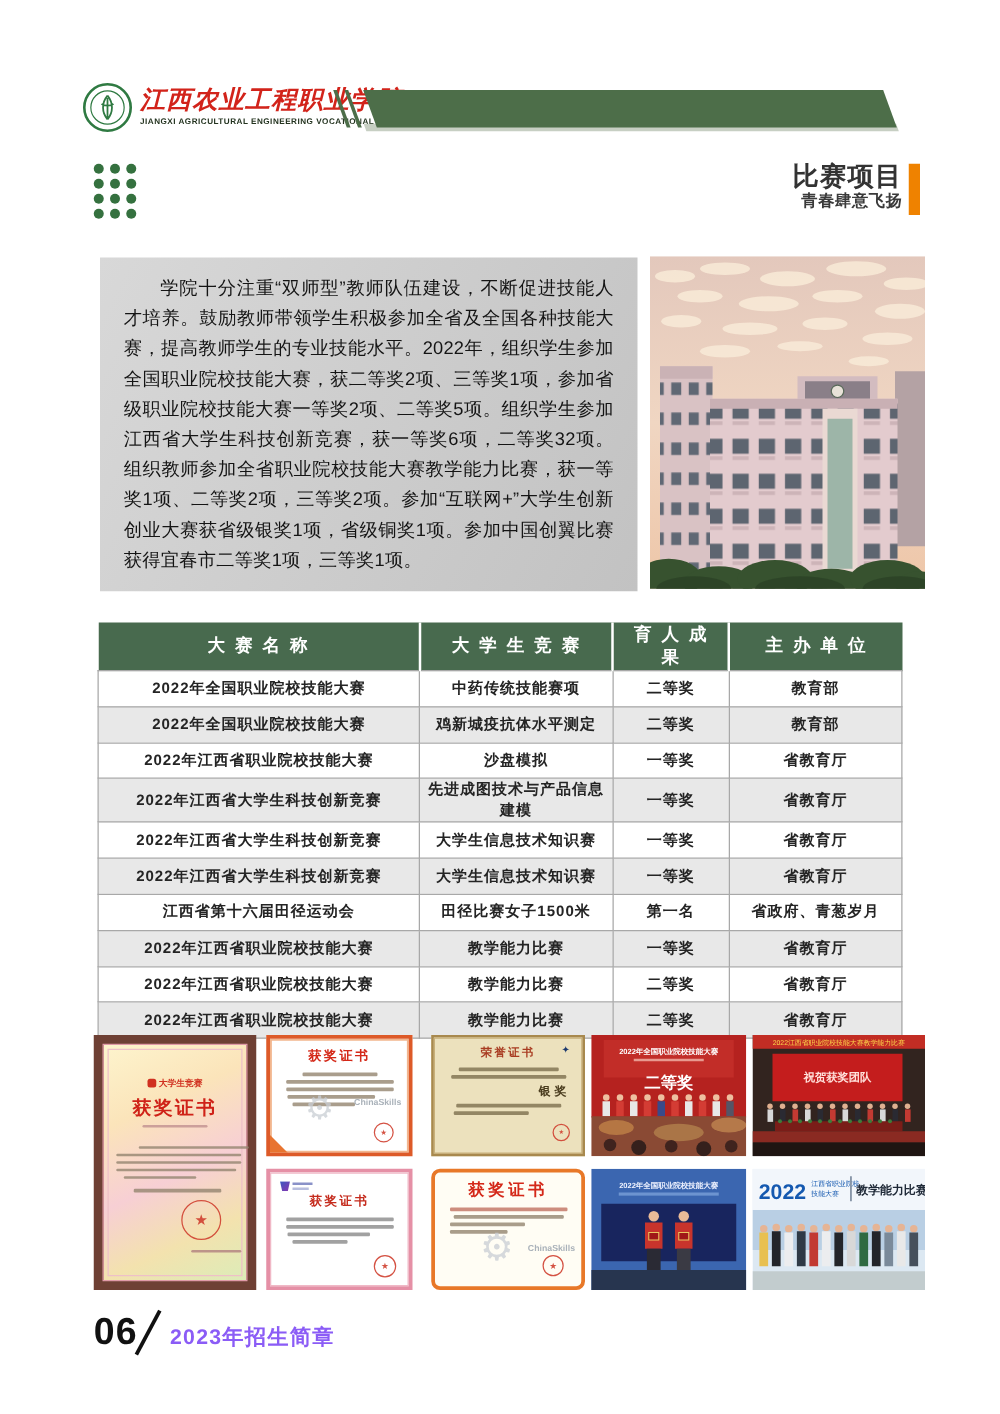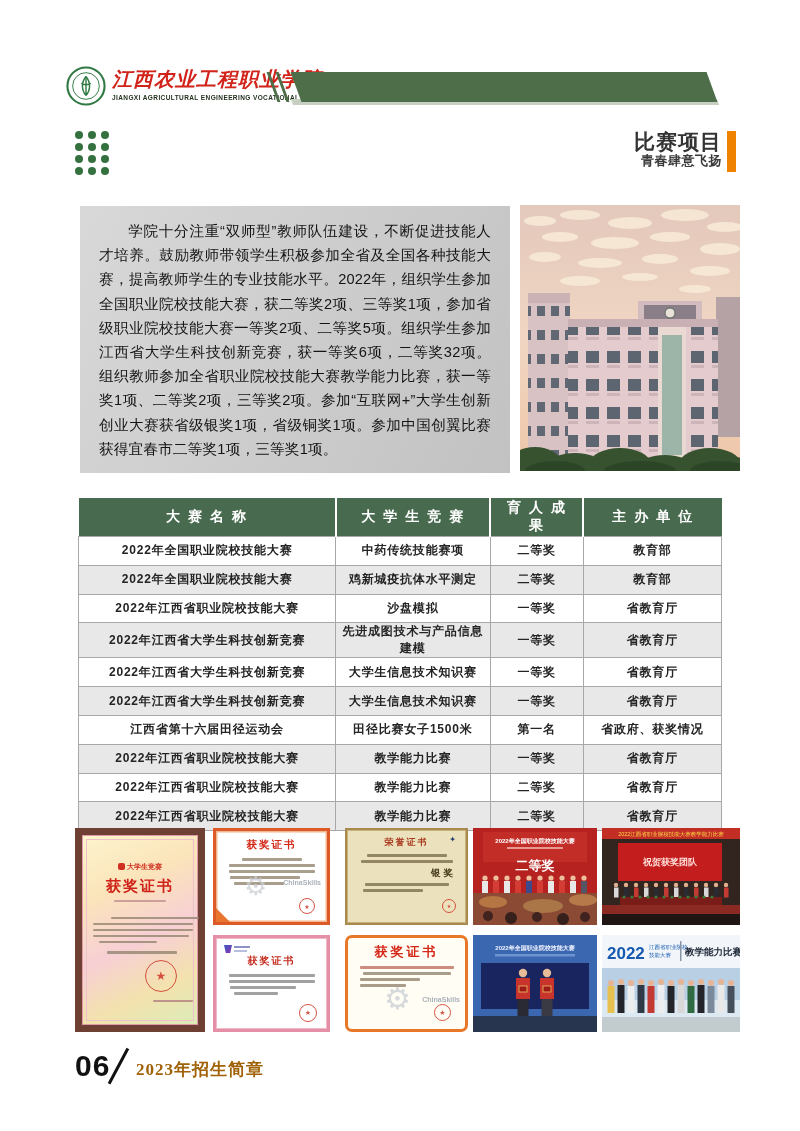--- a/index.html
+++ b/index.html
@@ -98,21 +98,21 @@
 
   .photo{padding:0;}
   .p-red-stage{left:473px;top:828px;width:124px;height:97px;}
   .p-team{left:602px;top:828px;width:138px;height:97px;}
   .p-students{left:473px;top:935px;width:124px;height:97px;}
   .p-group{left:602px;top:935px;width:138px;height:97px;}
 
   
   .footer-num{position:absolute;left:75px;top:1049px;font-size:30px;font-weight:700;color:#111;letter-spacing:1px;}
   .footer-slash{position:absolute;left:117px;top:1046px;width:2.5px;height:40px;background:#111;transform:rotate(28deg);}
-  .footer-caption{position:absolute;left:136px;top:1058px;font-size:17px;font-weight:600;color:#a16207;letter-spacing:1px;font-family:Liberation Serif, serif;}
+  .footer-caption{position:absolute;left:136px;top:1058px;font-size:17px;font-weight:600;color:#8b5cf6;letter-spacing:1px;}
 </style>
 </head>
 <body>
 
 <div class="page">
 
   <svg class="emblem" viewBox="0 0 42 42">
     <circle cx="21" cy="21" r="19.5" fill="#ffffff" stroke="#2f7a42" stroke-width="2.2"></circle>
     <circle cx="21" cy="21" r="14" fill="none" stroke="#2f7a42" stroke-width="1"></circle>
     <path d="M21 11 C 16 17 16 25 21 31 M21 11 C 26 17 26 25 21 31 M21 13 L 21 31 M16 18 C 18 20 24 20 26 18" fill="none" stroke="#2f7a42" stroke-width="1.5"></path>
@@ -256,21 +256,21 @@
     <tr class="even">
       <td>2022年江西省大学生科技创新竞赛</td>
           <td>大学生信息技术知识赛</td>
       <td>一等奖</td>
           <td>省教育厅</td>
     </tr>
     <tr class="odd">
       <td>江西省第十六届田径运动会</td>
           <td>田径比赛女子1500米</td>
       <td>第一名</td>
-          <td>省政府、获奖情况</td>
+          <td>省政府、青葱岁月</td>
     </tr>
     <tr class="even">
       <td>2022年江西省职业院校技能大赛</td>
           <td>教学能力比赛</td>
       <td>一等奖</td>
           <td>省教育厅</td>
     </tr>
     <tr class="odd">
       <td>2022年江西省职业院校技能大赛</td>
           <td>教学能力比赛</td>

